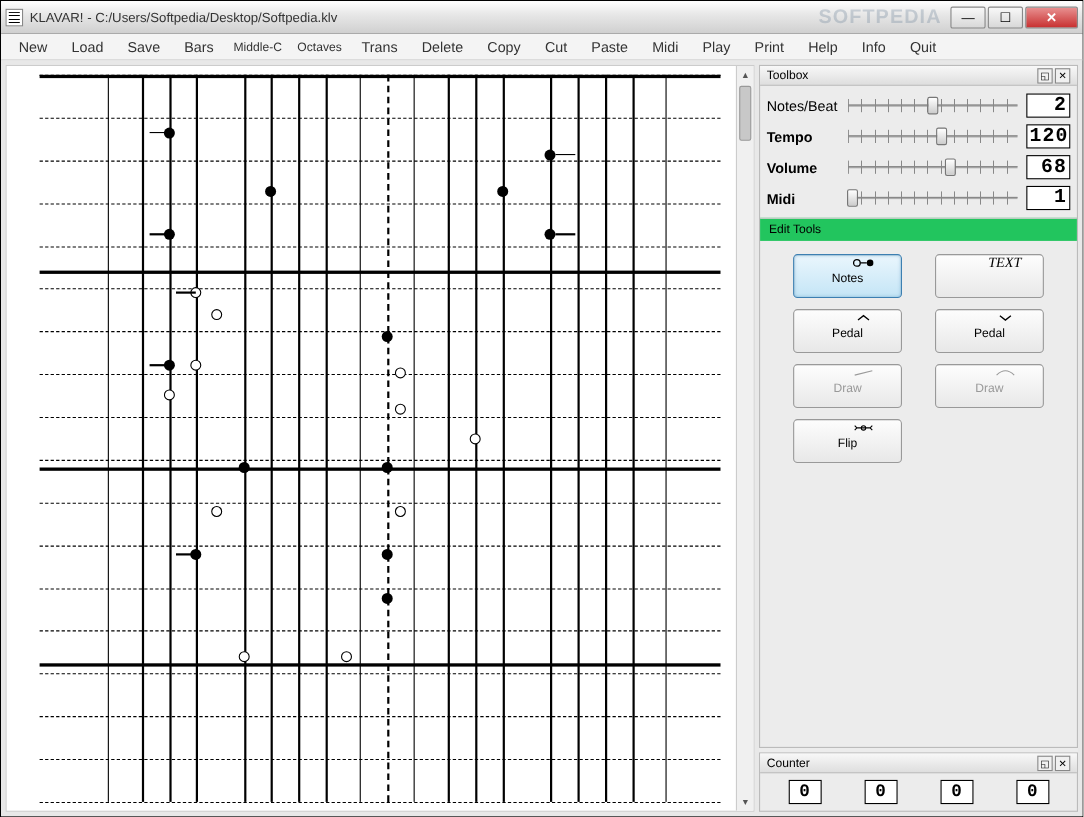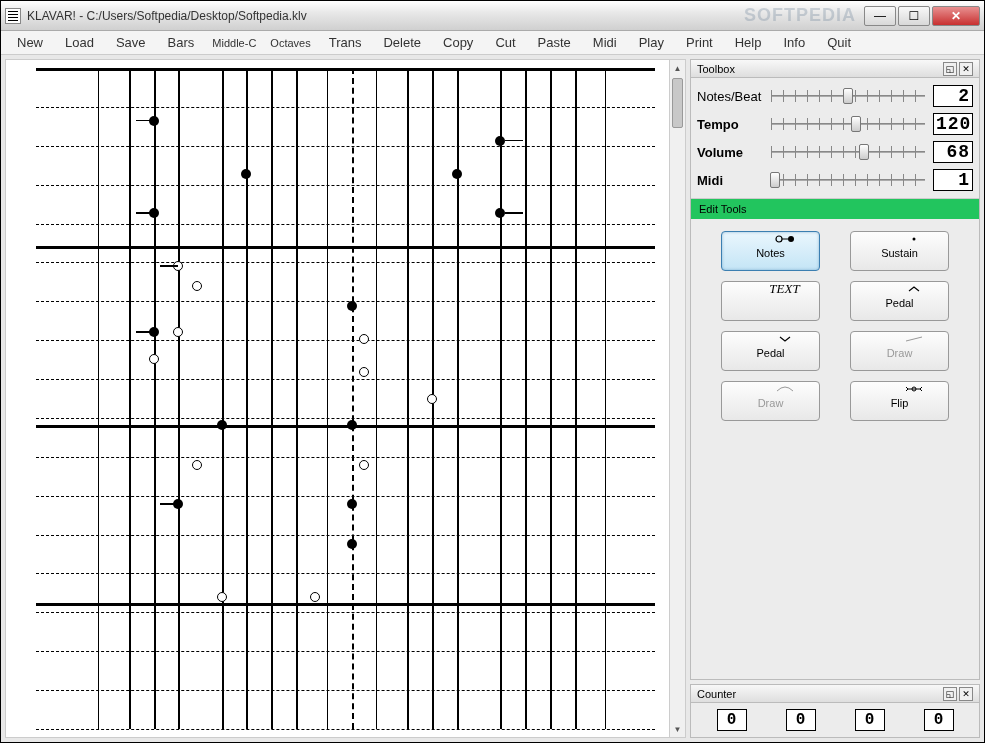--- a/index.html
+++ b/index.html
@@ -244,28 +244,20 @@
               <span class="ticon">
                 <svg width="24" height="10">
                   <circle cx="6" cy="5" r="3" fill="none" stroke="#000" stroke-width="1.2"></circle>
                   <line x1="9" y1="5" x2="15" y2="5" stroke="#000"></line>
                   <circle cx="18" cy="5" r="3" fill="#000"></circle>
                 </svg>
               </span>
               <span>Notes</span>
             </div>
             <div class="tbtn">
-              <span class="ticon">
-                <svg width="14" height="8">
-                  <circle cx="7" cy="4" r="1.5" fill="#000"></circle>
-                </svg>
-              </span>
-              <span>Sustain</span>
-            </div>
-            <div class="tbtn">
               <span class="ticon" style="font-style:italic;font-family:serif;font-size:13px;">TEXT</span>
             </div>
             <div class="tbtn">
               <span class="ticon">
                 <svg width="14" height="8">
                   <path d="M2 6 L7 2 L12 6" fill="none" stroke="#000" stroke-width="1.2"></path>
                 </svg>
               </span>
               <span>Pedal</span>
             </div>

